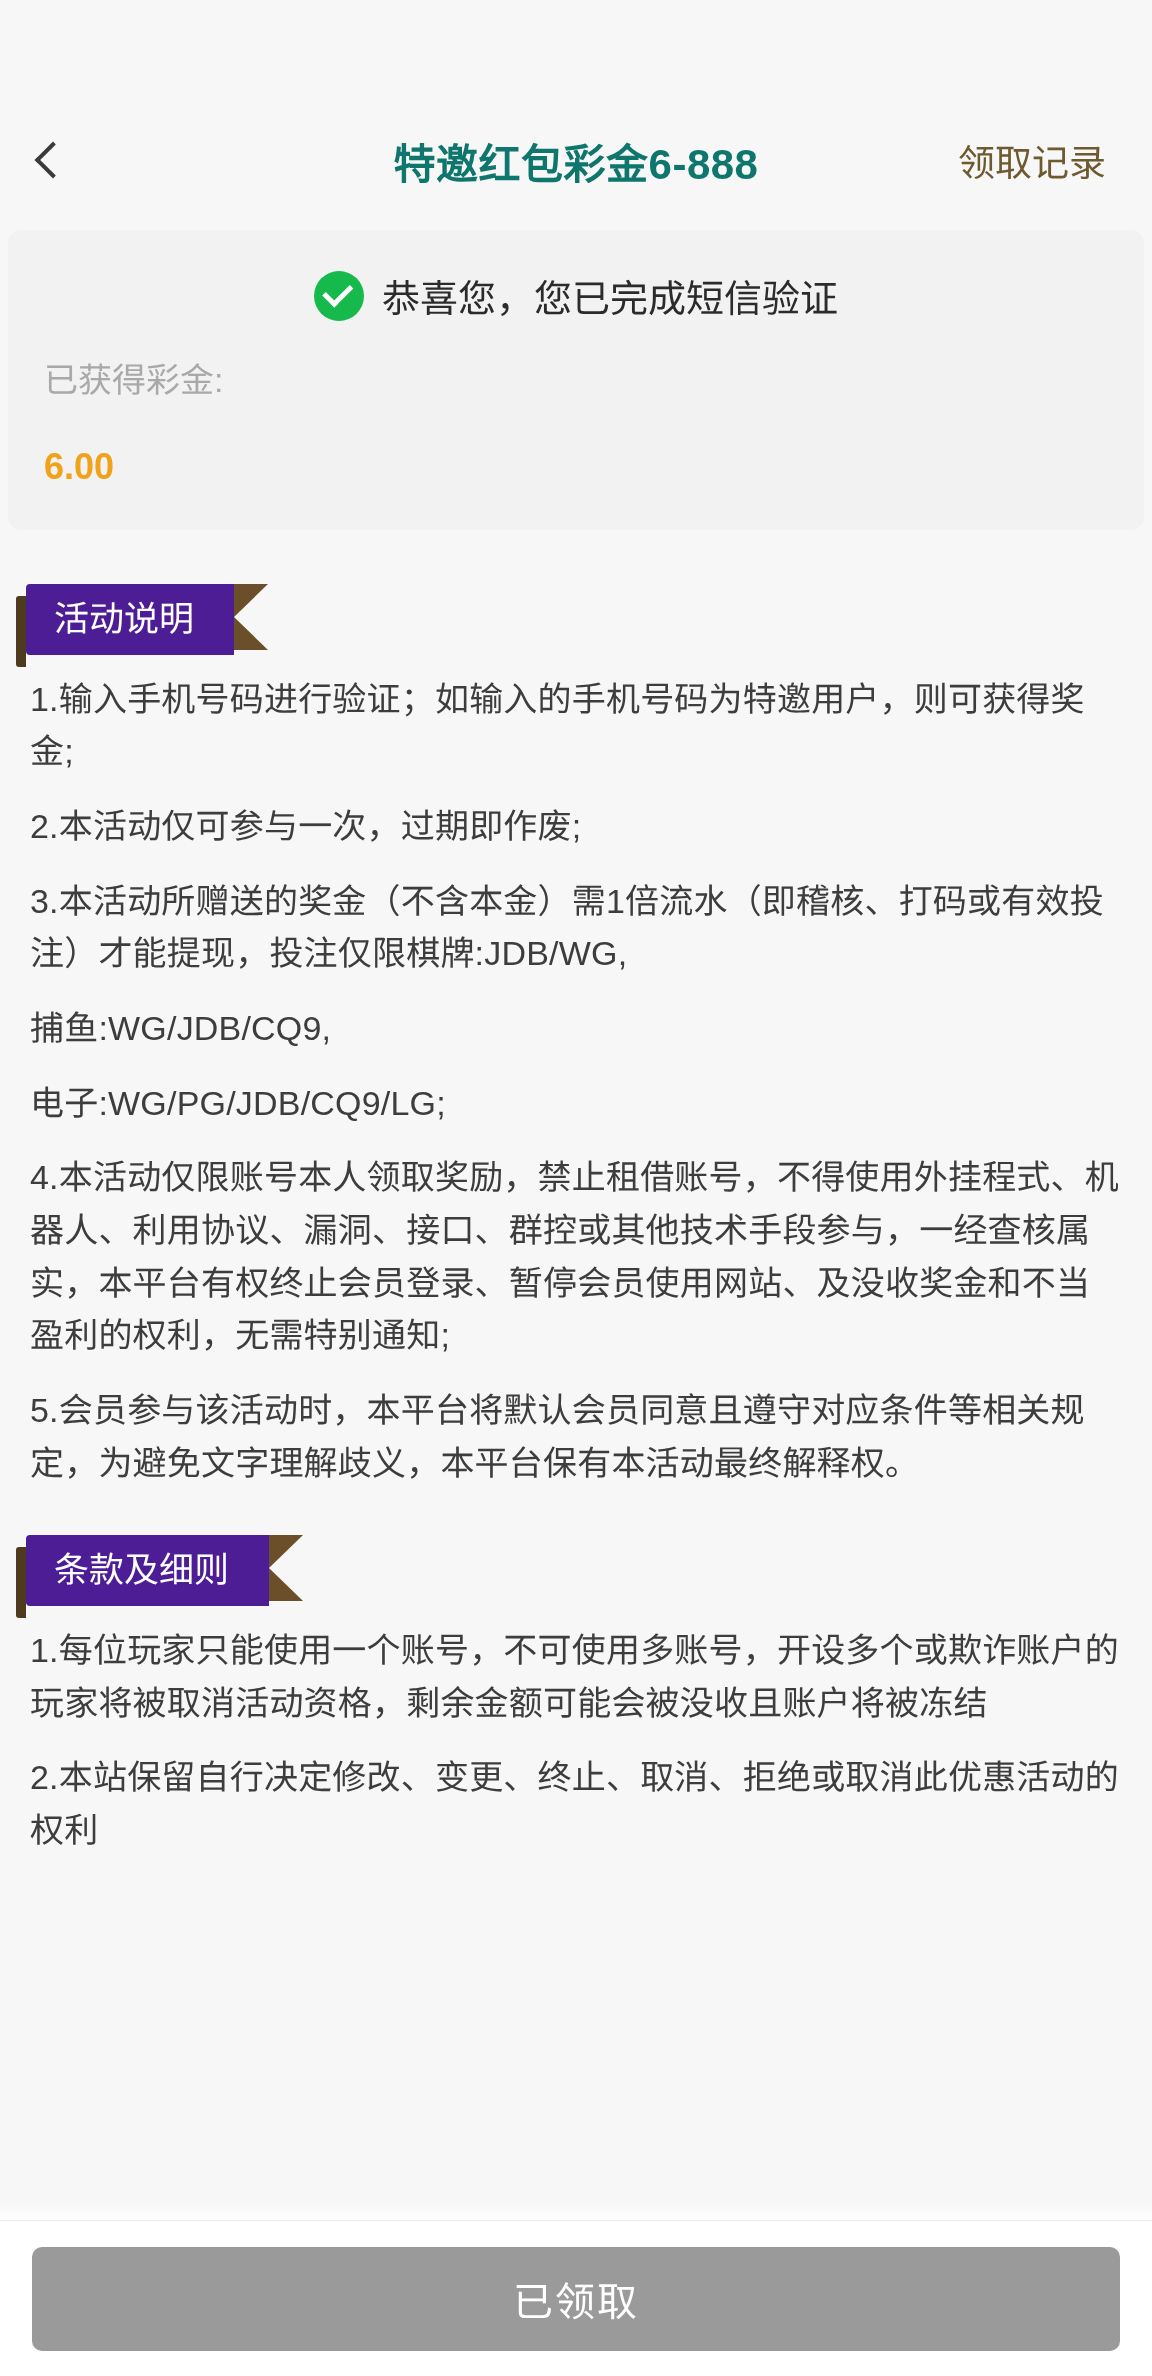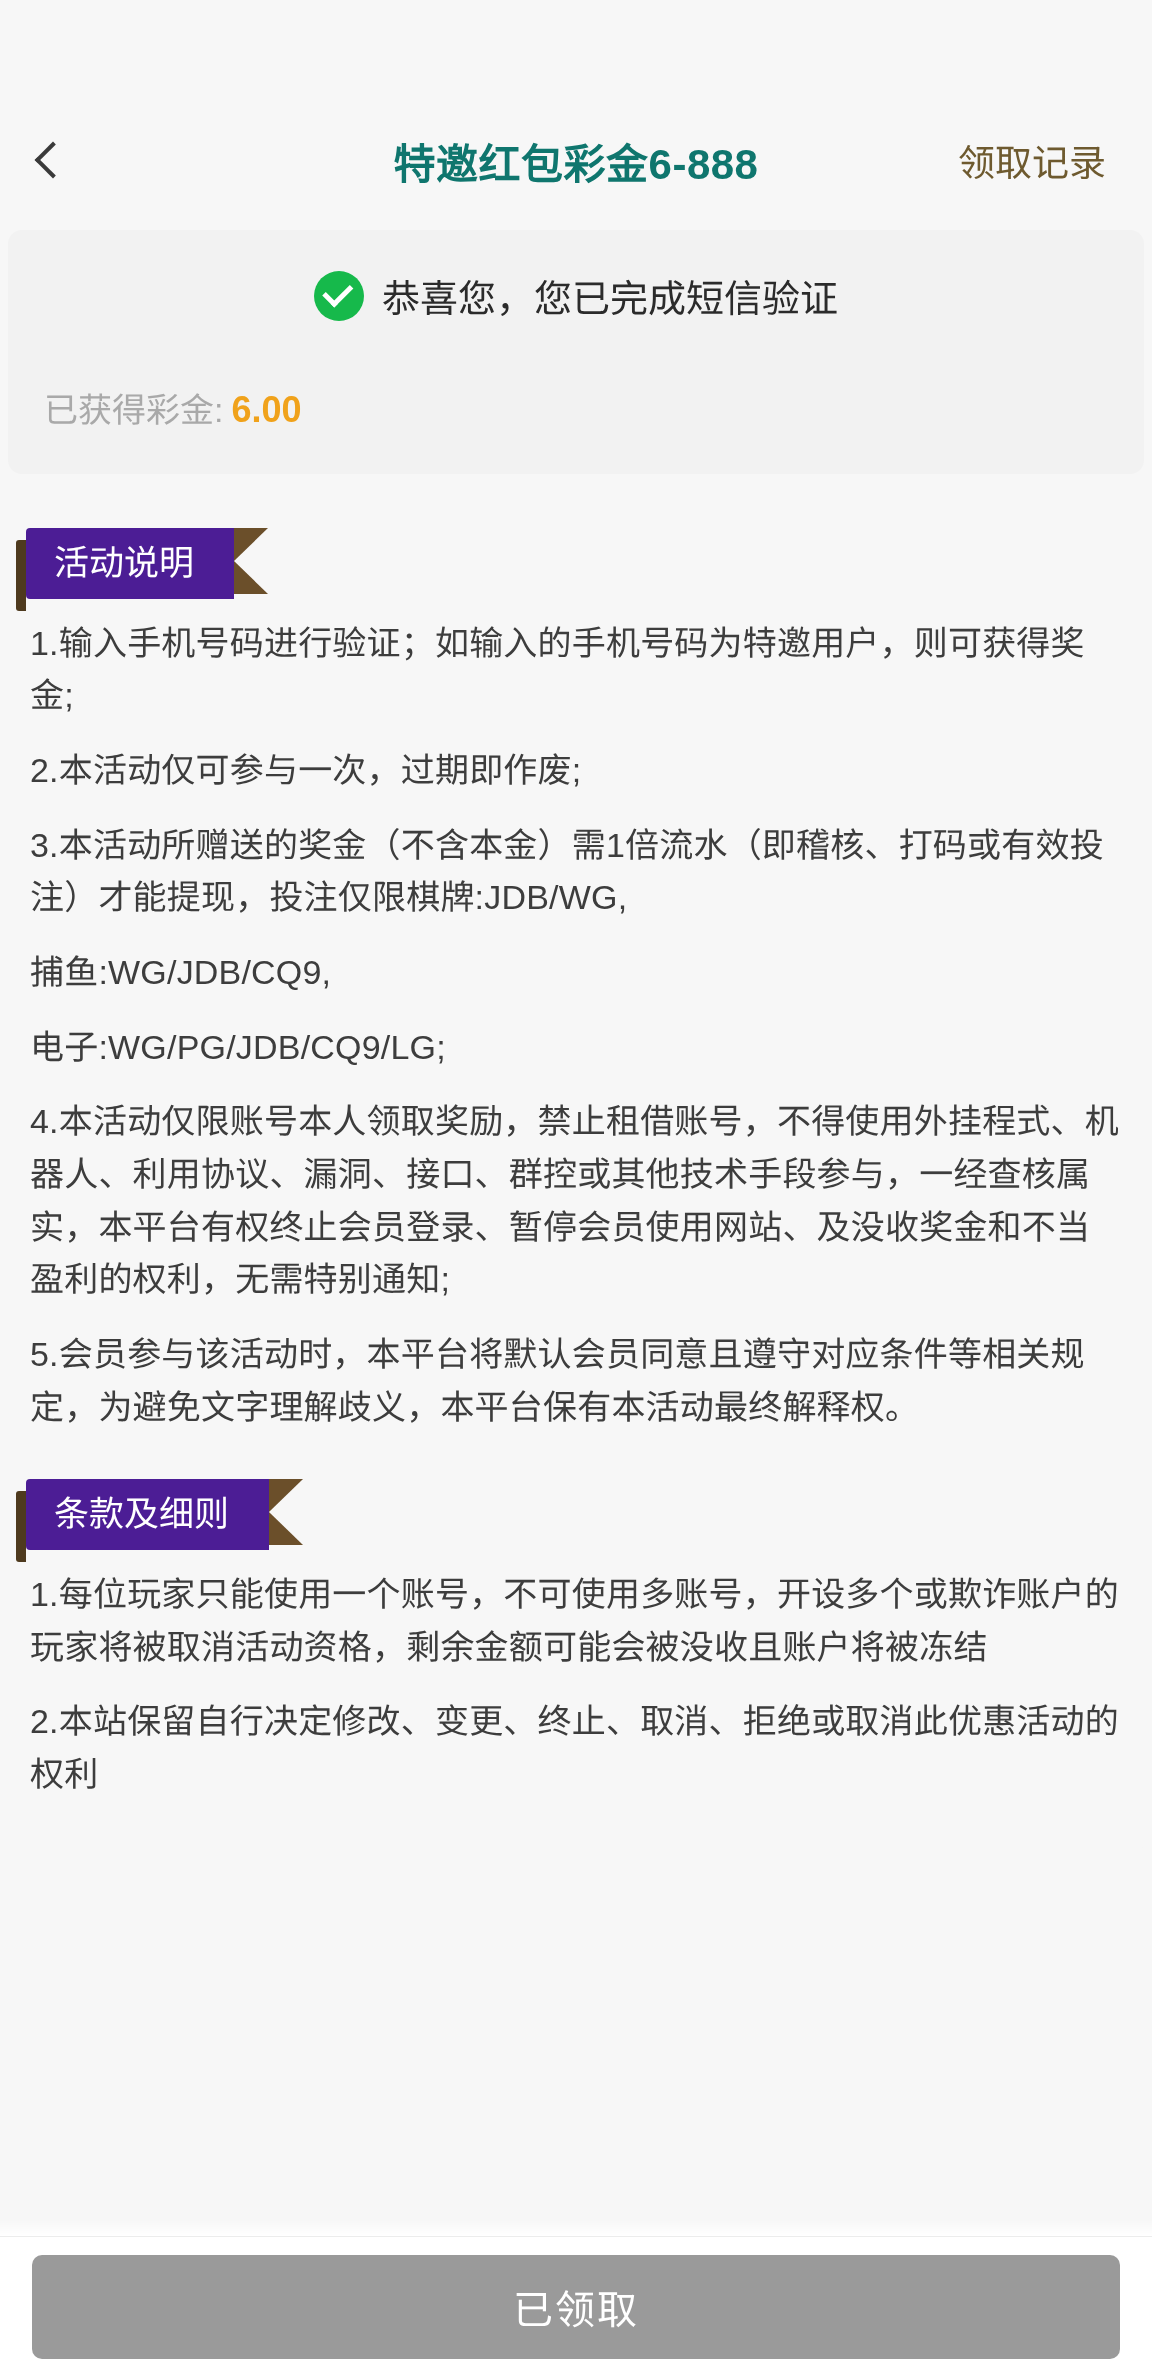--- a/index.html
+++ b/index.html
@@ -125,20 +125,21 @@
     font-size: 38px;
     color: #2b2b2b;
   }
   .amount-row {
     margin-top: 30px;
     font-size: 34px;
     color: #a9a9a9;
     display: flex;
     align-items: baseline;
     gap: 8px;
+    flex-direction: column;
   }
   .amount-value {
     color: #f0a21b;
     font-size: 36px;
     font-weight: 600;
     margin-top: 36px;
   }
 
   
   .content-card {
@@ -190,21 +191,21 @@
     font-size: 34px;
     line-height: 1.55;
     color: #3d3d3d;
     margin: 0 0 22px 0;
     letter-spacing: 0.2px;
   }
 
   
   .bottom-bar {
     flex: 0 0 auto;
-    height: 140px;
+    height: 156px;
     background: #ffffff;
     display: flex;
     align-items: center;
     justify-content: center;
     padding: 0 32px;
     box-sizing: border-box;
     border-top: 1px solid #ececec;
   }
   .claim-btn {
     width: 100%;

